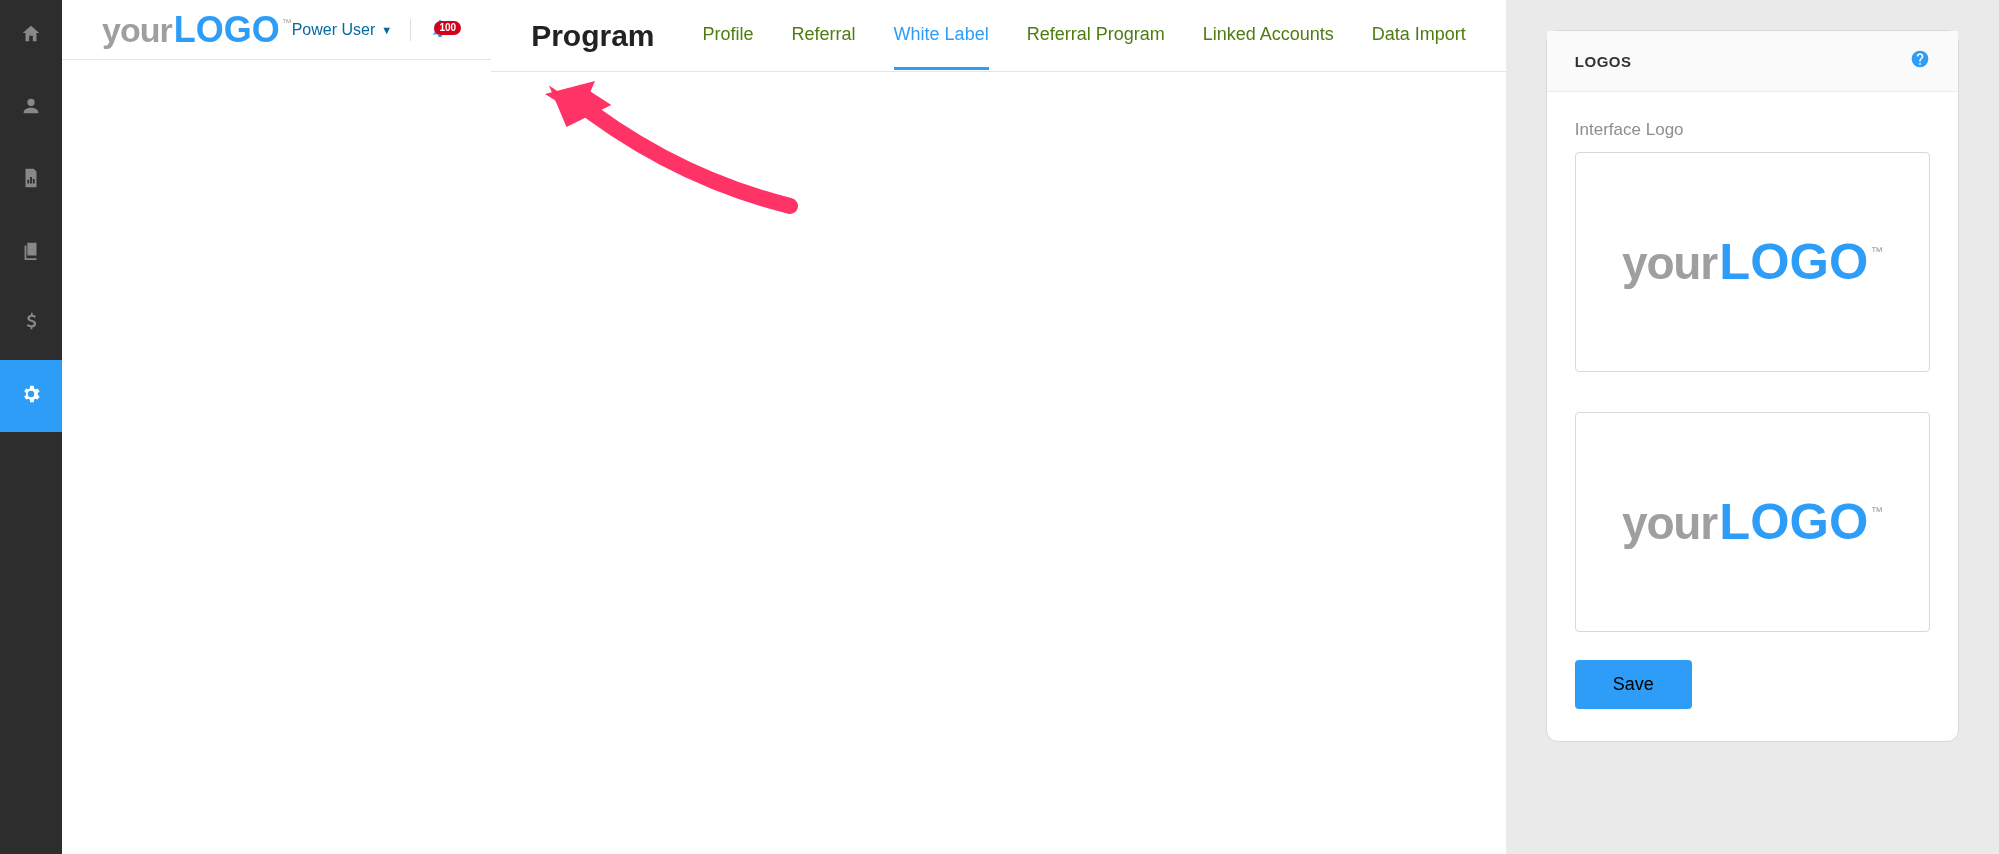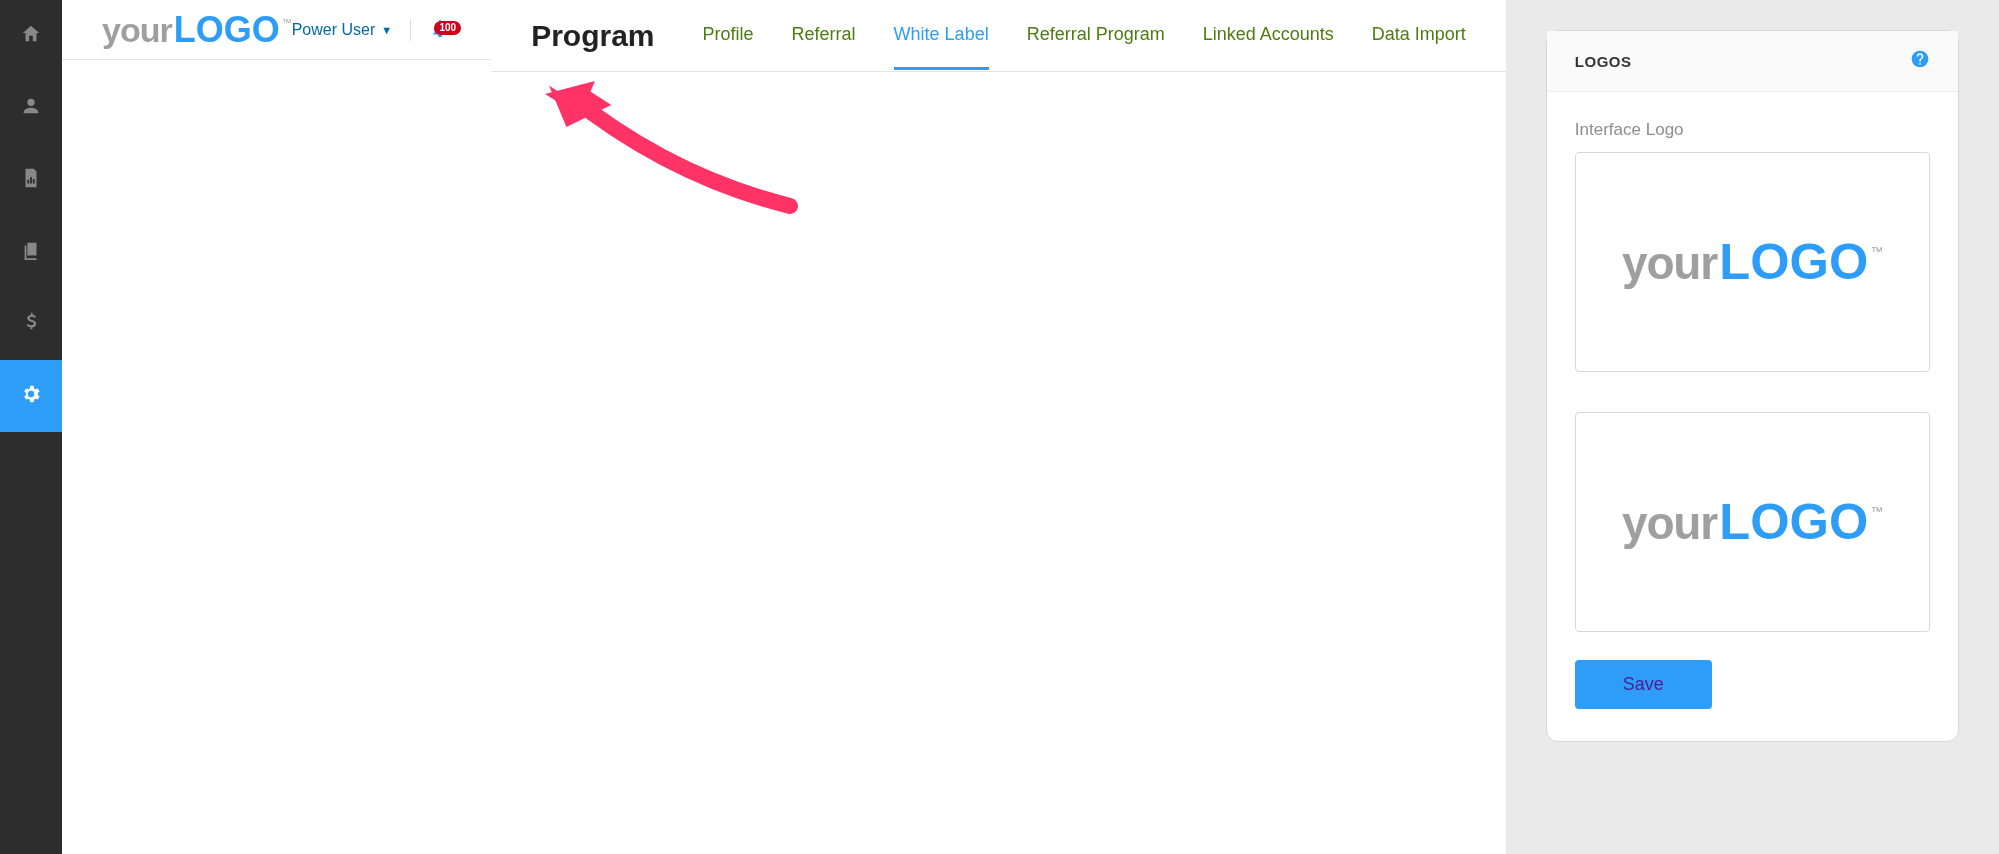--- a/index.html
+++ b/index.html
@@ -107,22 +107,22 @@
   }
   .logo-box .brand { transform: scale(1.15); }
   .logo-box .brand .y1 { font-size: 40px; }
   .logo-box .brand .y2 { font-size: 44px; }
   .logo-box .brand .tm { top: -20px; font-size: 11px; }
 
   .icon-logo-svg { width: 160px; height: 160px; }
 
   .panel-footer { padding: 0 28px 32px 28px; }
   .btn-primary {
-    background: #2e9df7; color: #4c1d95; border: none;
-    font-size: 18px; padding: 14px 48px; border-radius: 4px; cursor: pointer;
+    background: #2e9df7; color: #000000; border: none;
+    font-size: 18px; padding: 14px 38px; border-radius: 4px; cursor: pointer;
   }
 
   
   .annotation-arrow {
     position: absolute;
     left: 540px;
     top: 76px;
     pointer-events: none;
     z-index: 50;
   }

